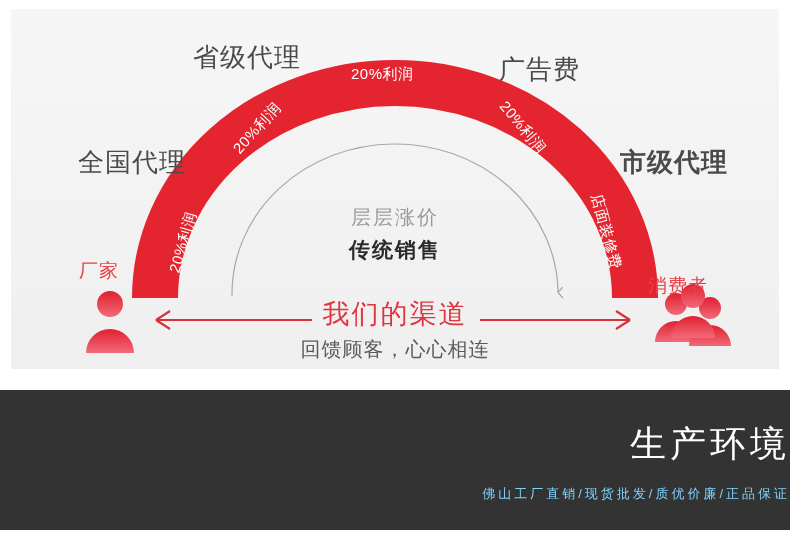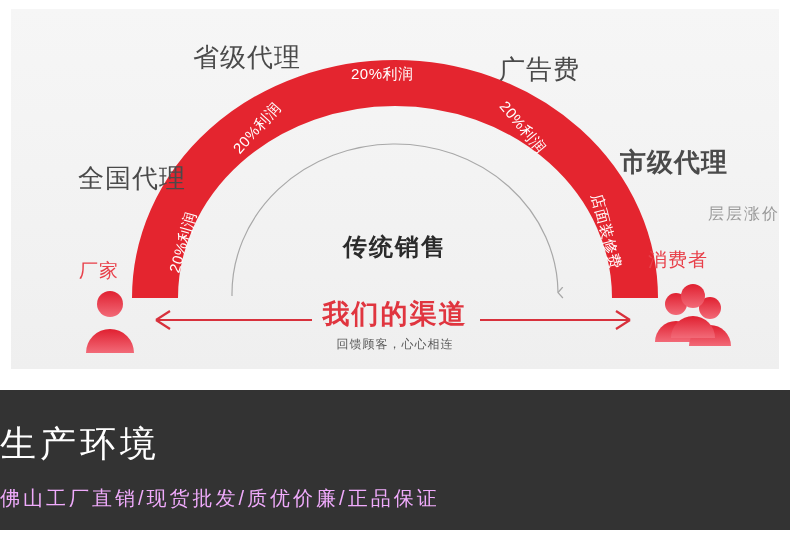--- a/index.html
+++ b/index.html
@@ -78,28 +78,27 @@
   
   #center-block {
     position: absolute;
     left: 0;
     top: 196px;
     width: 770px;
     text-align: center;
   }
   #center-sub {
     color: #9a9a9a;
-    font-size: 16px;
+    font-size: 20px;
     letter-spacing: 2px;
     line-height: 1.3;
-    text-align: right;
   }
   #center-title {
     color: #2b2b2b;
-    font-size: 24px;
+    font-size: 21px;
     font-weight: 700;
     letter-spacing: 2px;
     margin-top: 6px;
     line-height: 1.3;
   }
   #center-en {
     color: #d8d8d8;
     font-size: 9px;
     letter-spacing: 1.6px;
     margin-top: 9px;
@@ -110,53 +109,53 @@
   #channel-block {
     position: absolute;
     left: 0;
     top: 290px;
     width: 770px;
     text-align: center;
   }
   #channel-title {
     color: #e0353f;
     font-size: 27px;
-    font-weight: 700;
+    font-weight: 400;
     letter-spacing: 2px;
     line-height: 1.2;
   }
   #channel-sub {
     color: #5a5a5a;
-    font-size: 12px;
+    font-size: 20px;
     letter-spacing: 1px;
     margin-top: 7px;
     line-height: 1.2;
   }
 
   
   #banner {
     position: absolute;
     left: 0;
     top: 390px;
     width: 790px;
     height: 140px;
     background: #333333;
-    text-align: left;
+    text-align: right;
   }
   #banner-title {
     color: #ffffff;
     font-size: 36px;
     font-weight: 400;
     letter-spacing: 4px;
     padding-top: 32px;
     line-height: 1.2;
   }
   #banner-sub {
-    color: #f0abfc;
-    font-size: 20px;
+    color: #7dd3fc;
+    font-size: 13px;
     letter-spacing: 3px;
     padding-top: 21px;
     line-height: 1.2;
   }
   #banner-bottom-fill {
     position: absolute;
     left: 0;
     top: 530px;
     width: 790px;
     height: 26px;
@@ -202,31 +201,31 @@
       <g>
         <circle cx="666" cy="296" r="11" fill="url(#figGrad)"></circle>
         <path d="M645 334 a21 21 0 0 1 42 0 z" fill="url(#figGrad)"></path>
         <circle cx="700" cy="300" r="11" fill="url(#figGrad)"></circle>
         <path d="M679 338 a21 21 0 0 1 42 0 z" fill="url(#figGrad)"></path>
         <circle cx="683" cy="288" r="12" fill="url(#figGrad)"></circle>
         <path d="M661 330 a22 22 0 0 1 44 0 z" fill="url(#figGrad)"></path>
       </g>
     </svg>
 
-    <div class="lbl gray-node" style="left:68px; top:157px;">全国代理</div>
+    <div class="lbl gray-node" style="left:68px; top:141px;">全国代理</div>
 
     <div class="lbl gray-node" style="left:183px; top:36px;">省级代理</div>
 
     <div class="lbl gray-node" style="left:489px; top:48px;">广告费</div>
 
     <div class="lbl gray-node" style="left:610px; top:141px;font-weight:bold;">市级代理</div>
 
     <div class="lbl red-node" style="left:69px; top:253px;">厂家</div>
 
-    <div class="lbl red-node" style="left:638px; top:242px;">消费者</div>
+    <div class="lbl red-node" style="left:638px; top:268px;">消费者</div>
 
     <div class="arc-lbl" style="left:142px; top:225px; transform: rotate(-74deg);">20%利润</div>
 
     <div class="arc-lbl" style="left:216px; top:111px; transform: rotate(-48deg);">20%利润</div>
 
     <div class="arc-lbl" style="left:341px; top:57px;">20%利润</div>
 
     <div class="arc-lbl" style="left:481px; top:110px; transform: rotate(50deg);">20%利润</div>
 
     <div class="arc-lbl" style="left:557px; top:214px; transform: rotate(75deg);">店面装修费</div>

